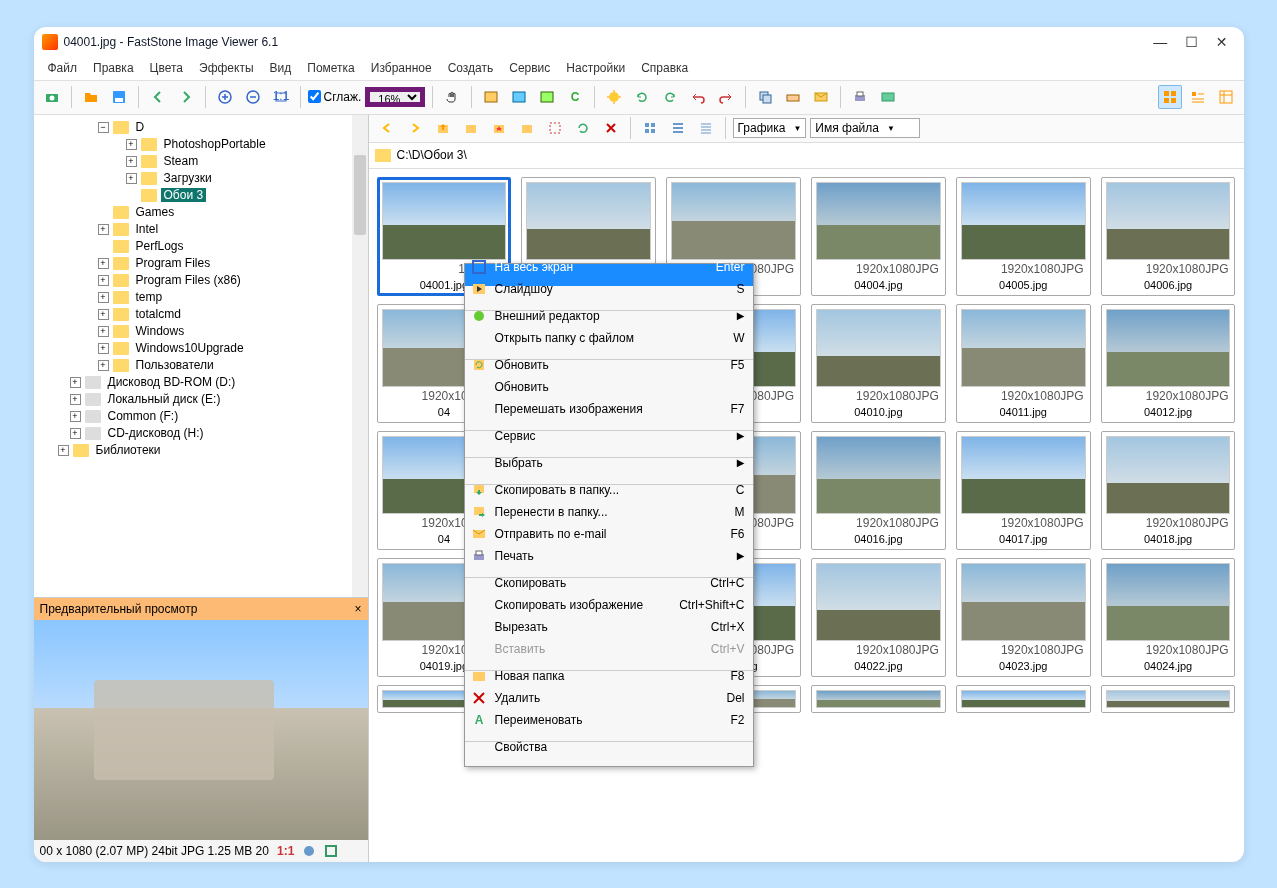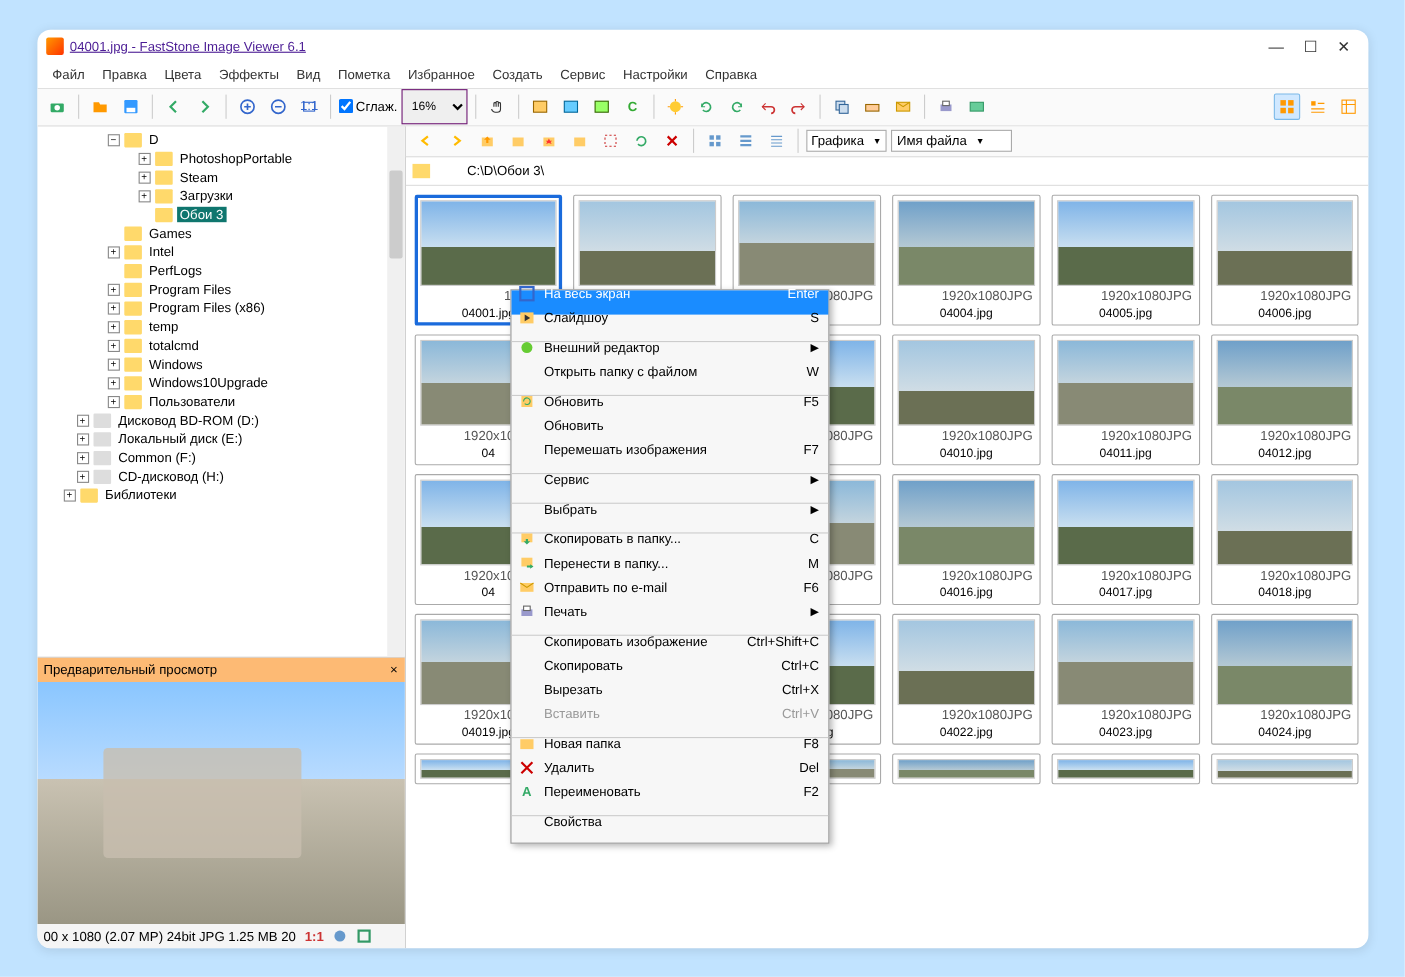--- a/index.html
+++ b/index.html
@@ -1,29 +1,29 @@
 <!DOCTYPE html>
 <html><head>
 <meta charset="utf-8">
 <style>
 *{box-sizing:border-box;margin:0;padding:0;font-family:"Segoe UI",Tahoma,sans-serif;font-size:12px;}
 body{background:#c1e3ff;display:flex;align-items:center;justify-content:center;width:1277px;height:888px;}
 .window{width:1210px;height:835px;background:#fff;border-radius:12px;overflow:hidden;position:relative;box-shadow:0 2px 10px rgba(0,0,0,0.1);}
 .titlebar{height:30px;display:flex;align-items:center;padding:0 8px;}
 .titlebar .app-icon{width:16px;height:16px;margin-right:6px;background:linear-gradient(135deg,#f90,#f30);border-radius:2px;}
-.titlebar .title{font-size:12px;color:#4c1d95;text-decoration:underline;}
+.titlebar .title{font-size:12px;color:#0f172a;}
 .winctrl{margin-left:auto;display:flex;gap:18px;padding-right:8px;}
 .winctrl span{font-size:14px;color:#333;cursor:pointer;}
 .menubar{height:24px;display:flex;align-items:center;padding:0 6px;border-bottom:1px solid #e0e0e0;}
 .menubar span{padding:3px 8px;cursor:pointer;color:#333;}
 .toolbar{height:34px;display:flex;align-items:center;padding:0 6px;gap:4px;border-bottom:1px solid #ddd;background:#fafafa;}
 .tb-btn{width:24px;height:24px;display:flex;align-items:center;justify-content:center;cursor:pointer;border-radius:2px;}
 .tb-sep{width:1px;height:22px;background:#ccc;margin:0 3px;}
 .tb-check{display:flex;align-items:flex-start;gap:3px;}
-.tb-select{height:32px;border:1px solid #701a75;padding:0 4px;font-size:11px;}
+.tb-select{height:20px;border:5px solid #701a75;padding:0 4px;font-size:11px;}
 .tb-select.w{width:60px;}
 .content{display:flex;height:calc(100% - 88px);}
 .left{width:335px;display:flex;flex-direction:column;border-right:1px solid #ccc;}
 .tree{flex:1;overflow:auto;padding:4px;position:relative;}
 .tree-node{display:flex;align-items:center;height:17px;white-space:nowrap;cursor:pointer;}
 .tree-node .exp{width:11px;height:11px;border:1px solid #888;display:inline-flex;align-items:center;justify-content:center;font-size:9px;line-height:1;background:#fff;margin-right:4px;}
 .tree-node .sp{display:inline-block;}
 .tree-node .fo{width:16px;height:13px;background:#ffd96b;border-radius:1px;margin-right:4px;position:relative;}
 .tree-node .fo.di{background:#ddd;}
 .tree-node .lbl{padding:0 3px;}
@@ -32,21 +32,21 @@
 .tree-sb .th{position:absolute;left:2px;right:2px;top:40px;height:80px;background:#ccc;border-radius:2px;}
 .preview{border-top:1px solid #ccc;}
 .preview .hdr{height:22px;display:flex;align-items:center;padding:0 6px;background:#fdba74;font-size:11px;}
 .preview .hdr .x{margin-left:auto;cursor:pointer;}
 .preview .img{width:100%;height:220px;background:linear-gradient(to bottom,#8ac6ff 0%,#b8dbff 40%,#c9c2b2 40%,#9a9684 100%);position:relative;}
 .preview .img::after{content:"";position:absolute;left:60px;top:60px;width:180px;height:100px;background:rgba(200,190,175,0.8);border-radius:4px;}
 .preview .status{height:22px;display:flex;align-items:center;gap:8px;padding:0 6px;font-size:11px;background:#f5f5f5;}
 .preview .status .ico{width:14px;height:14px;}
 .right{flex:1;display:flex;flex-direction:column;}
 .r-toolbar{height:28px;display:flex;align-items:center;padding:0 6px;gap:4px;background:#fafafa;border-bottom:1px solid #ddd;}
-.r-path{height:26px;display:flex;align-items:center;padding:0 6px;border-bottom:1px solid #ddd;gap:28px;}
+.r-path{height:26px;display:flex;align-items:center;padding:0 6px;border-bottom:1px solid #ddd;}
 .r-path .fo{width:16px;height:13px;background:#ffd96b;margin-right:6px;}
 .r-path .inp{flex:1;border:none;outline:none;font-size:12px;}
 .thumbs{flex:1;overflow:auto;padding:8px;display:grid;grid-template-columns:repeat(6,1fr);gap:8px 10px;align-content:start;}
 .thumb{border:1px solid #aaa;border-radius:2px;padding:4px;display:flex;flex-direction:column;}
 .thumb.sel{border:3px solid #1a6bdc;padding:2px;}
 .thumb .timg{width:100%;height:78px;border:1px solid #ccc;}
 .thumb .tinfo{display:flex;justify-content:flex-end;font-size:10px;color:#555;padding:2px 2px 0;}
 .thumb .tname{text-align:center;font-size:11px;padding-top:3px;}
 .ctx{position:absolute;left:430px;top:236px;width:290px;background:#f7f7f7;border:1px solid #999;box-shadow:2px 2px 6px rgba(0,0,0,0.3);z-index:100;}
 .ctx .row{height:22px;display:flex;align-items:center;padding:0 8px 16px 4px;cursor:pointer;}
@@ -806,27 +806,27 @@
             <rect x="3" y="6" width="10" height="6" fill="#99c"></rect>
             <rect x="5" y="3" width="6" height="4" fill="#fff" stroke="#666"></rect>
           </svg>
         </span>
         <span class="ct">Печать</span>
         <span class="ar">▶</span>
       </div>
       <hr>
       <div class="row">
         <span class="ci"></span>
+        <span class="ct">Скопировать</span>
+        <span class="sh">Ctrl+C</span>
+      </div>
+      <div class="row">
+        <span class="ci"></span>
         <span class="ct">Скопировать изображение</span>
         <span class="sh">Ctrl+Shift+C</span>
-      </div>
-      <div class="row">
-        <span class="ci"></span>
-        <span class="ct">Скопировать</span>
-        <span class="sh">Ctrl+C</span>
       </div>
       <div class="row">
         <span class="ci"></span>
         <span class="ct">Вырезать</span>
         <span class="sh">Ctrl+X</span>
       </div>
       <div class="row dis">
         <span class="ci"></span>
         <span class="ct">Вставить</span>
         <span class="sh">Ctrl+V</span>

